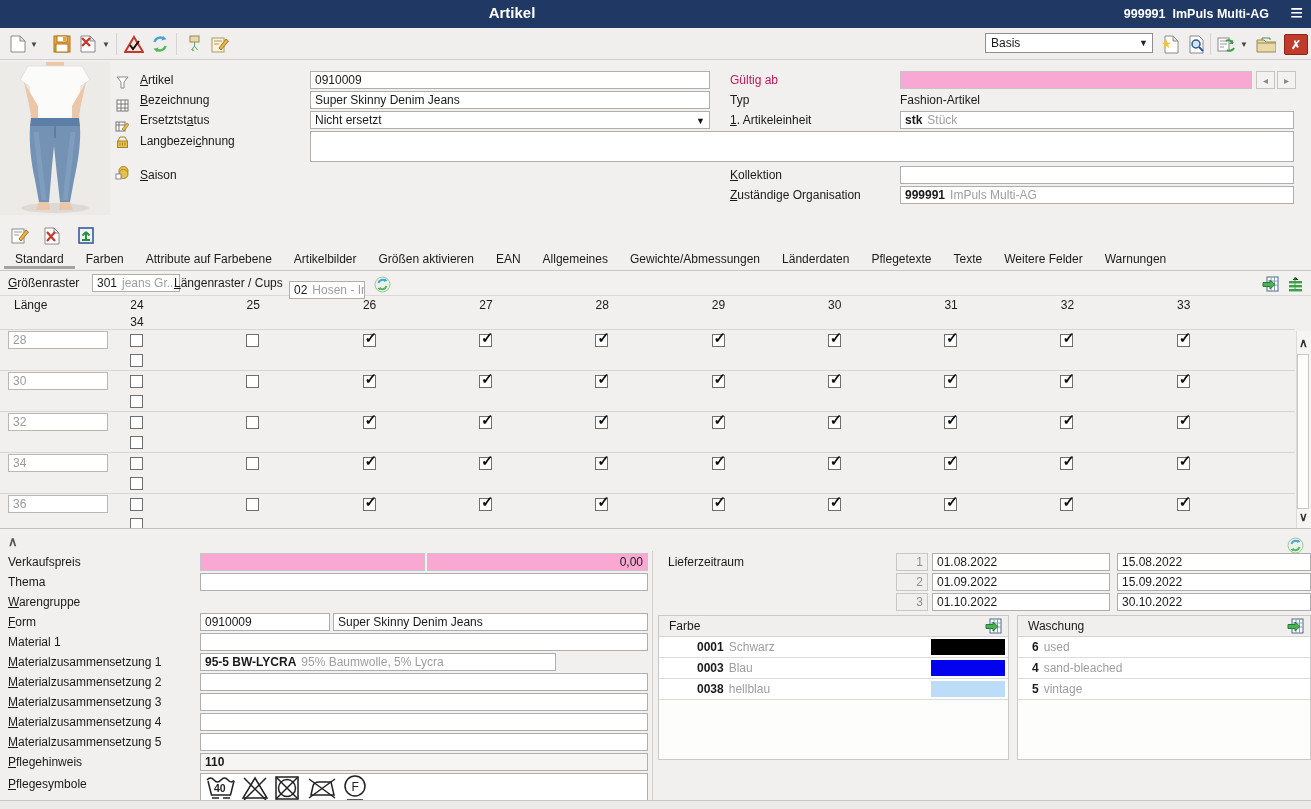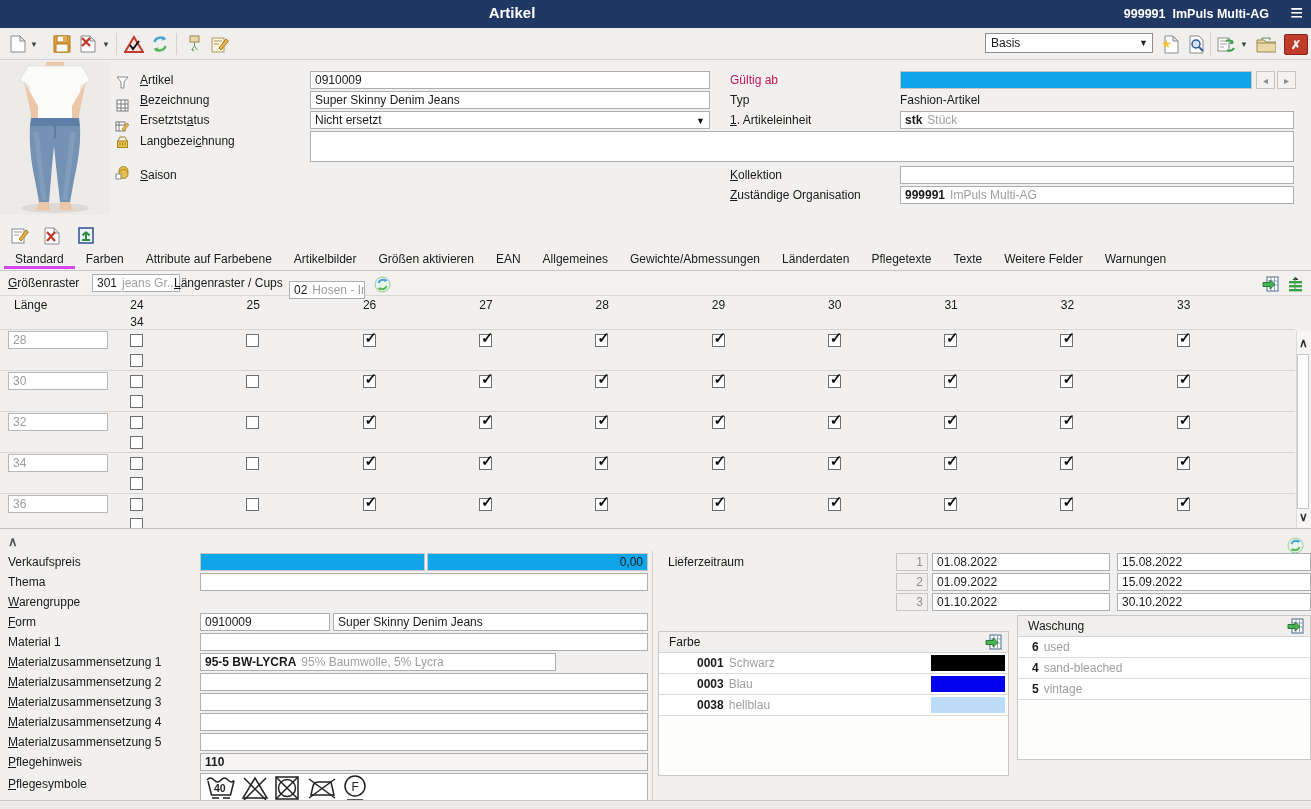--- a/index.html
+++ b/index.html
@@ -22,34 +22,34 @@
   .ddl{position:absolute;background:#fff;border:1px solid #8f8f8f;height:20px;box-sizing:border-box;display:flex;align-items:center;padding:0 18px 0 5px;cursor:pointer}
   .ddl .arr{position:absolute;right:4px;top:4px;font-size:9px;color:#222}
   .closebtn{position:absolute;width:22px;height:19px;background:#c13b2a;border:1px solid #8e2418;border-radius:2px;color:#fff;font-weight:bold;
             display:flex;align-items:center;justify-content:center;font-size:12px;cursor:pointer}
 
   
   .lbl{position:absolute;white-space:nowrap}
   .lbl.dis{color:#be185d}
   .inp{position:absolute;background:#fff;border:1px solid #aeaeae;height:18px;box-sizing:border-box;font-size:12px;
        display:flex;align-items:center;padding:0 4px;white-space:nowrap;overflow:hidden;cursor:text}
-  .inp.dis{background:#0ea5e9;border-color:#c6c5c3;cursor:default}
+  .inp.dis{background:#f9a8d4;border-color:#c6c5c3;cursor:default}
   .inp.soft{background:#f6f5f3}
   .flat{position:absolute;height:18px;display:flex;align-items:center;white-space:nowrap}
   .code{font-weight:bold;margin-right:5px}
   .dim{color:#9e9e9e}
   .right{justify-content:flex-end}
   .selarr{position:absolute;right:4px;top:4px;font-size:9px;color:#111}
   .navbtn{position:absolute;width:19px;height:18px;background:#f3f2f0;border:1px solid #c7c5c3;box-sizing:border-box;
           color:#8a8a8a;font-size:10px;display:flex;align-items:center;justify-content:center;cursor:pointer}
 
   
   .tabbar{position:absolute;left:0;top:250px;width:1311px;height:21px;border-bottom:1px solid #c9c7c5;box-sizing:border-box}
   .tab{float:left;padding:2px 11px 3px 11px;cursor:pointer;white-space:nowrap}
-  .tab.active{border-bottom:3px solid #d946ef;padding-bottom:0;font-weight:normal}
+  .tab.active{border-bottom:3px solid #a3a3a3;padding-bottom:0;font-weight:normal}
 
   .rasterbar{position:absolute;left:0;top:271px;width:1311px;height:25px;background:#f2f1ef;border-bottom:1px solid #dbd9d7;box-sizing:border-box}
 
   
   .grid{position:absolute;left:0;top:296px;width:1311px;height:232px;overflow:hidden}
   .gridline{position:absolute;left:0;width:1295px;height:1px;background:#d8d6d4}
   .colhead{position:absolute;width:60px;text-align:center;color:#1a1a1a}
   .rowlabel{position:absolute;left:8px;width:100px;height:18px;background:#fff;border:1px solid #b9b7b5;box-sizing:border-box;
             color:#9b9b9b;display:flex;align-items:center;padding:0 4px;cursor:text}
   .cb{position:absolute;width:13px;height:13px;background:#fff;border:1px solid #6f6f6f;box-sizing:border-box;cursor:pointer}
@@ -552,21 +552,21 @@
       <div class="inp" style="left: 932px; top: 20px; width: 178px;">01.08.2022</div>
       <div class="inp" style="left: 1117px; top: 20px; width: 194px;">15.08.2022</div>
       <div class="numbox" style="left: 896px; top: 40px;">2</div>
       <div class="inp" style="left: 932px; top: 40px; width: 178px;">01.09.2022</div>
       <div class="inp" style="left: 1117px; top: 40px; width: 194px;">15.09.2022</div>
       <div class="numbox" style="left: 896px; top: 60px;">3</div>
       <div class="inp" style="left: 932px; top: 60px; width: 178px;">01.10.2022</div>
       <div class="inp" style="left: 1117px; top: 60px; width: 194px;">30.10.2022</div>
     </div>
 
-  <div class="panel" style="left:658px;top:98px;width:351px;height:145px">
+  <div class="panel" style="left:658px;top:82px;width:351px;height:145px">
     <div class="panelhead">
       <span>Farbe</span>
       <span class="abs" style="right:6px;top:2px">
         <svg width="17" height="17">
             <rect x="5" y="1" width="11" height="14" fill="#fff" stroke="#4a6a8a"></rect>
             <path d="M5 5 h11 M5 9 h11 M9 1 v14 M12.5 1 v14" stroke="#8aa0b8"></path>
             <path d="M1 6.5 h7 v-2.5 l5 4.5 -5 4.5 v-2.5 h-7z" fill="#47b353" stroke="#2c7a36"></path>
           </svg>
       </span>
     </div>

